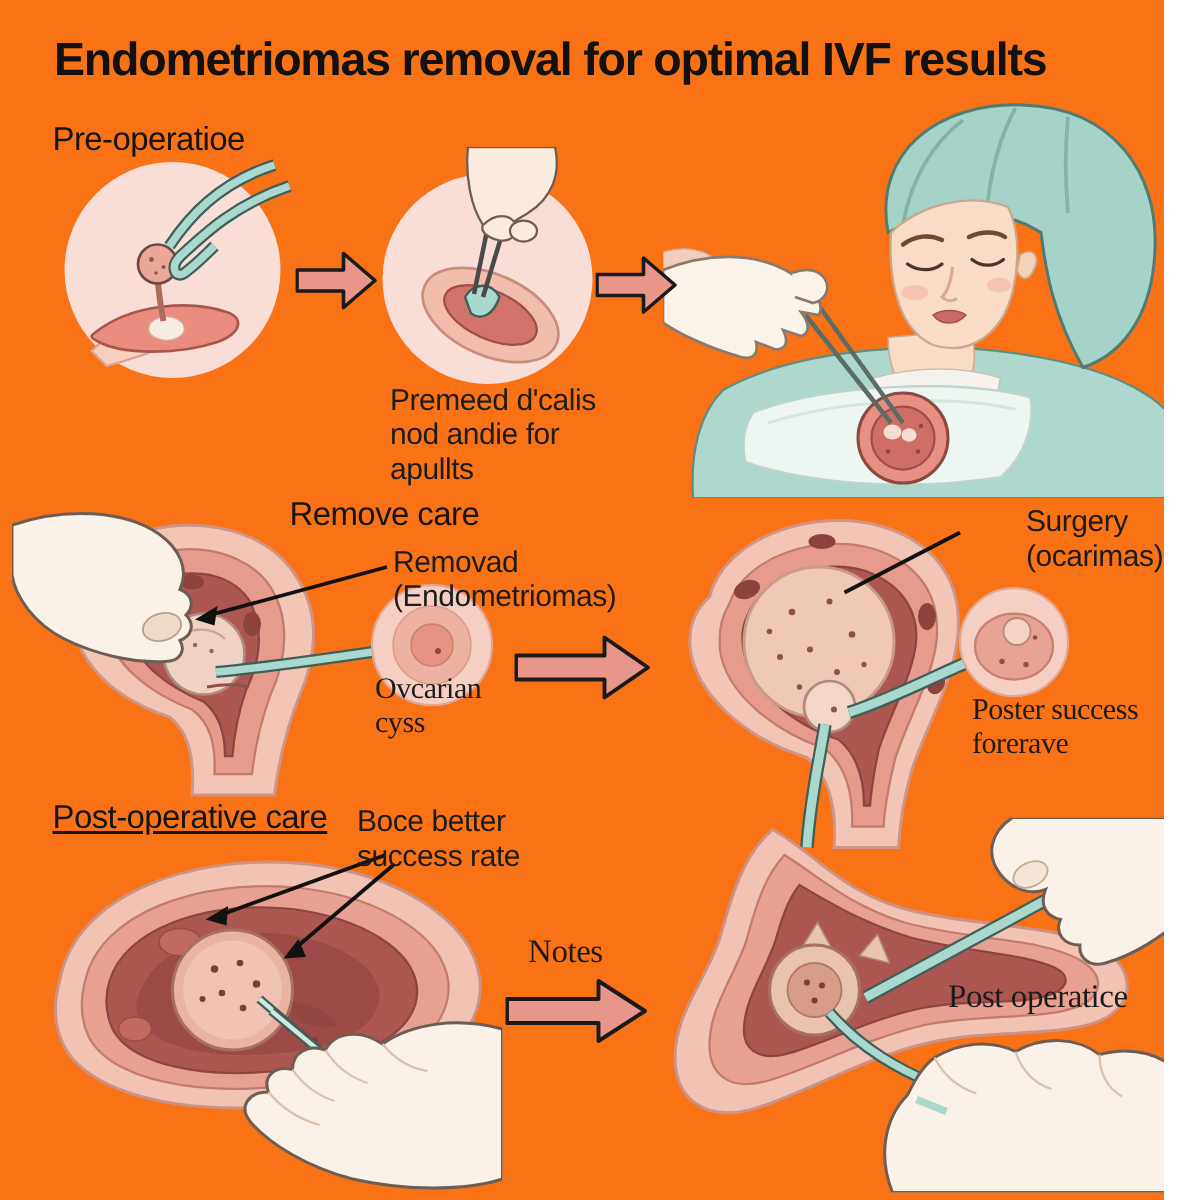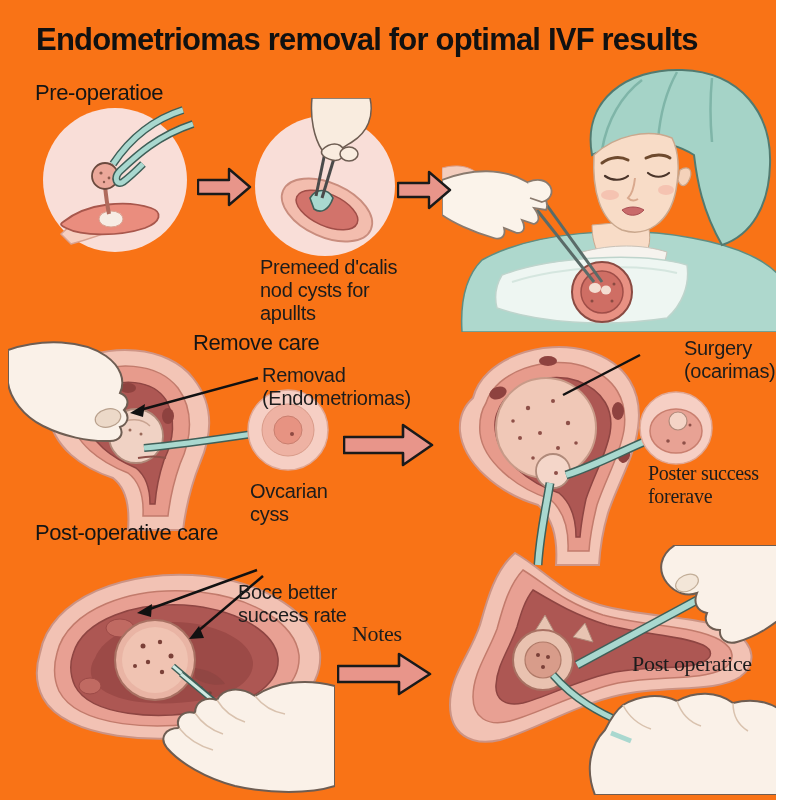--- a/index.html
+++ b/index.html
@@ -27,35 +27,35 @@
 </style>
 </head>
 <body>
 
 <div class="canvas">
 
   <div class="abs title">Endometriomas removal for optimal IVF results</div>
 
   <div class="abs section-heading" style="left:35px; top:80px;">Pre-operatioe</div>
   <div class="abs label" style="left:260px; top:256px;">Premeed d'calis
-nod cysts for
+nod andie for
 apullts</div>
 
   <div class="abs section-heading" style="left:193px; top:330px;">Remove care</div>
   <div class="abs label" style="left:262px; top:364px;">Removad
 (Endometriomas)</div>
-  <div class="abs label" style="left:250px; top:480px;">Ovcarian
+  <div class="abs label" style="left:250px; top:448px;font-family:Liberation Serif, serif;">Ovcarian
 cyss</div>
   <div class="abs label" style="left:684px; top:337px;">Surgery
 (ocarimas)</div>
   <div class="abs label" style="left:648px; top:462px;font-family:Liberation Serif, serif;">Poster success
 forerave</div>
 
-  <div class="abs section-heading" style="left:35px; top:520px;">Post-operative care</div>
-  <div class="abs label" style="left:238px; top:581px;">Boce better
+  <div class="abs section-heading" style="left:35px; top:532px;text-decoration:underline;">Post-operative care</div>
+  <div class="abs label" style="left:238px; top:537px;">Boce better
 success rate</div>
   <div class="abs label label-lg" style="left:352px; top:621px;">Notes</div>
   <div class="abs label label-lg" style="left:632px; top:651px;">Post operatice</div>
 
   <svg class="arrow" style="left:197px; top:166px;" width="56" height="42" viewBox="0 0 56 42">
     <polygon points="1,14 32,14 32,3 53,21 32,39 32,28 1,28" stroke="#1a1a1a" stroke-width="2.4" stroke-linejoin="round" fill="#e8958a"></polygon>
   </svg>
   <svg class="arrow" style="left:397px; top:169px;" width="56" height="42" viewBox="0 0 56 42">
     <polygon points="1,14 32,14 32,3 53,21 32,39 32,28 1,28" stroke="#1a1a1a" stroke-width="2.4" stroke-linejoin="round" fill="#e8958a"></polygon>
   </svg>

